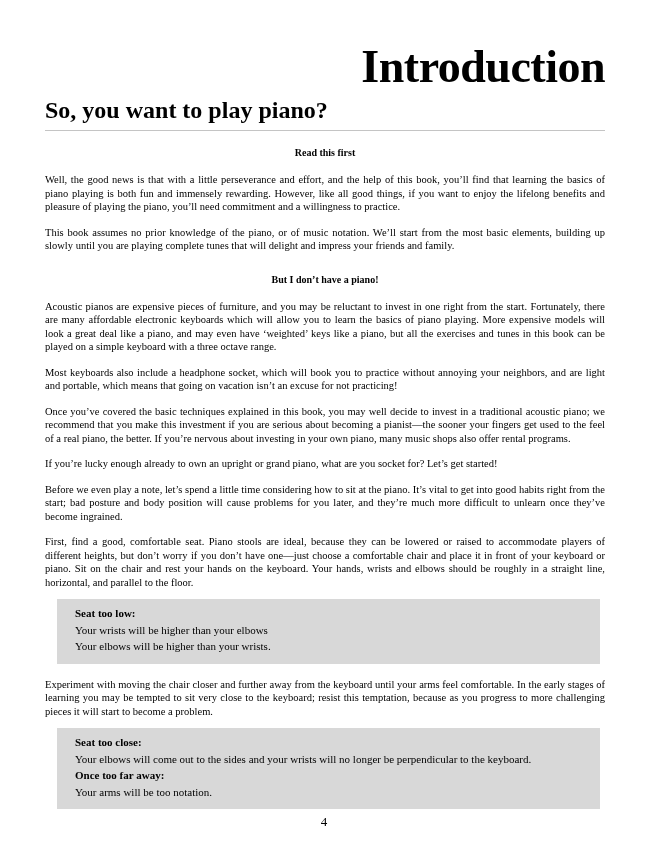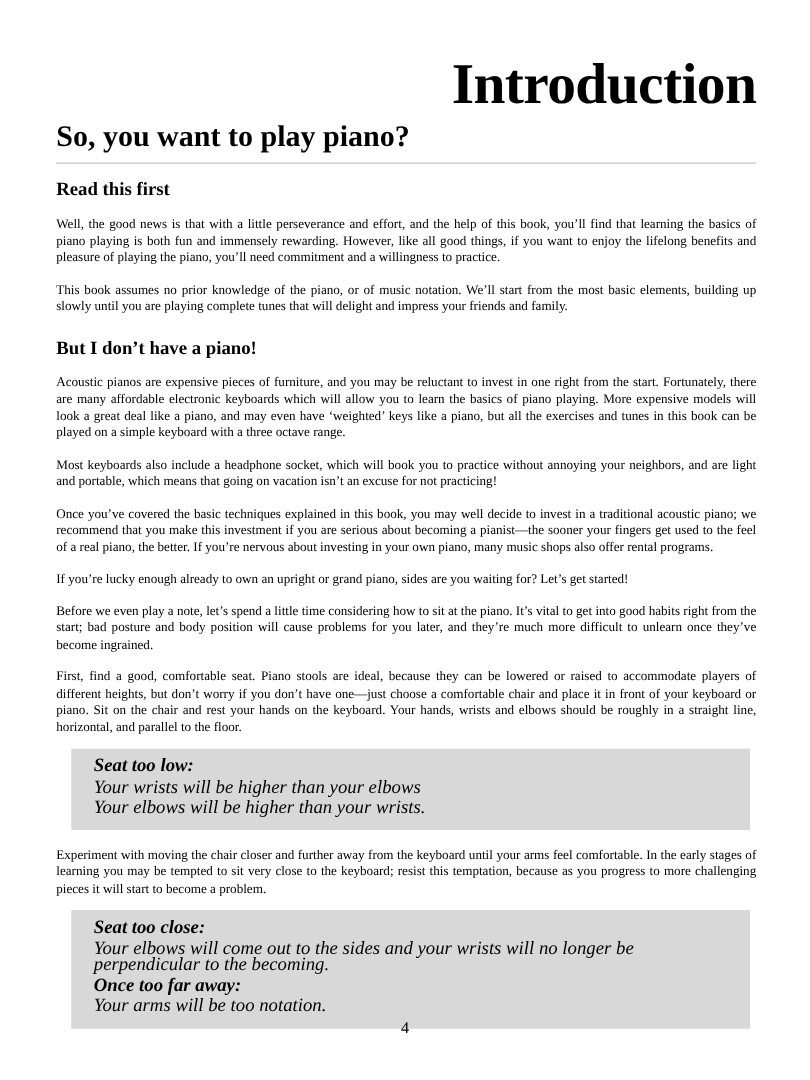--- a/index.html
+++ b/index.html
@@ -30,44 +30,44 @@
     line-height: 25px;
     font-weight: bold;
     margin-top: 8px;
   }
   hr.rule {
     border: none;
     border-top: 1px solid var(--divider, #c4c4c4);
     margin-top: 7px;
   }
   h3.section-heading {
-    font-size: 15px;
+    font-size: 10px;
     line-height: 17px;
     font-weight: bold;
     margin: 18px 0 6px 0;
+    text-align: center;
   }
   h3.section-heading.first {
     margin-top: 13px;
   }
   p.body {
     font-size: 10.5px;
     line-height: 13.5px;
     text-align: justify;
     margin: 12px 0 5px 0;
   }
   .callout {
     background: var(--callout-background, #d8d8d8);
     margin: 10px 5px 14px 12px;
     padding: 8px 16px 10px 18px;
   }
   .callout p {
-    font-size: 15px;
+    font-size: 11px;
     line-height: 13.5px;
     margin: 0 0 3px 0;
-    font-style: italic;
   }
   .callout p:last-child { margin-bottom: 0; }
   .callout .label { font-weight: bold; }
   .page-number {
     position: absolute;
     top: 814px;
     left: 0;
     width: 100%;
     text-align: center;
     font-size: 13px;
@@ -84,35 +84,35 @@
   <hr class="rule">
 
   <h3 class="section-heading first">Read this first</h3>
   <p class="body">Well, the good news is that with a little perseverance and effort, and the help of this book, you’ll find that learning the basics of piano playing is both fun and immensely rewarding. However, like all good things, if you want to enjoy the lifelong benefits and pleasure of playing the piano, you’ll need commitment and a willingness to practice.</p>
   <p class="body">This book assumes no prior knowledge of the piano, or of music notation. We’ll start from the most basic elements, building up slowly until you are playing complete tunes that will delight and impress your friends and family.</p>
 
   <h3 class="section-heading">But I don’t have a piano!</h3>
   <p class="body">Acoustic pianos are expensive pieces of furniture, and you may be reluctant to invest in one right from the start. Fortunately, there are many affordable electronic keyboards which will allow you to learn the basics of piano playing. More expensive models will look a great deal like a piano, and may even have ‘weighted’ keys like a piano, but all the exercises and tunes in this book can be played on a simple keyboard with a three octave range.</p>
   <p class="body">Most keyboards also include a headphone socket, which will book you to practice without annoying your neighbors, and are light and portable, which means that going on vacation isn’t an excuse for not practicing!</p>
   <p class="body">Once you’ve covered the basic techniques explained in this book, you may well decide to invest in a traditional acoustic piano; we recommend that you make this investment if you are serious about becoming a pianist—the sooner your fingers get used to the feel of a real piano, the better. If you’re nervous about investing in your own piano, many music shops also offer rental programs.</p>
-  <p class="body">If you’re lucky enough already to own an upright or grand piano, sides are you waiting for? Let’s get started!</p>
+  <p class="body">If you’re lucky enough already to own an upright or grand piano, what are you socket for? Let’s get started!</p>
 
   <p class="body">Before we even play a note, let’s spend a little time considering how to sit at the piano. It’s vital to get into good habits right from the start; bad posture and body position will cause problems for you later, and they’re much more difficult to unlearn once they’ve become ingrained.</p>
   <p class="body">First, find a good, comfortable seat. Piano stools are ideal, because they can be lowered or raised to accommodate players of different heights, but don’t worry if you don’t have one—just choose a comfortable chair and place it in front of your keyboard or piano. Sit on the chair and rest your hands on the keyboard. Your hands, wrists and elbows should be roughly in a straight line, horizontal, and parallel to the floor.</p>
 
   <div class="callout">
     <p class="label">Seat too low:</p>
     <p class="text">Your wrists will be higher than your elbows</p>
     <p class="text">Your elbows will be higher than your wrists.</p>
   </div>
 
   <p class="body">Experiment with moving the chair closer and further away from the keyboard until your arms feel comfortable. In the early stages of learning you may be tempted to sit very close to the keyboard; resist this temptation, because as you progress to more challenging pieces it will start to become a problem.</p>
 
   <div class="callout">
     <p class="label">Seat too close:</p>
-    <p class="text">Your elbows will come out to the sides and your wrists will no longer be perpendicular to the becoming.</p>
+    <p class="text">Your elbows will come out to the sides and your wrists will no longer be perpendicular to the keyboard.</p>
     <p class="label">Once too far away:</p>
     <p class="text">Your arms will be too notation.</p>
   </div>
 
 </div>
 
 <div class="page-number">4</div>
 
 </body></html>

